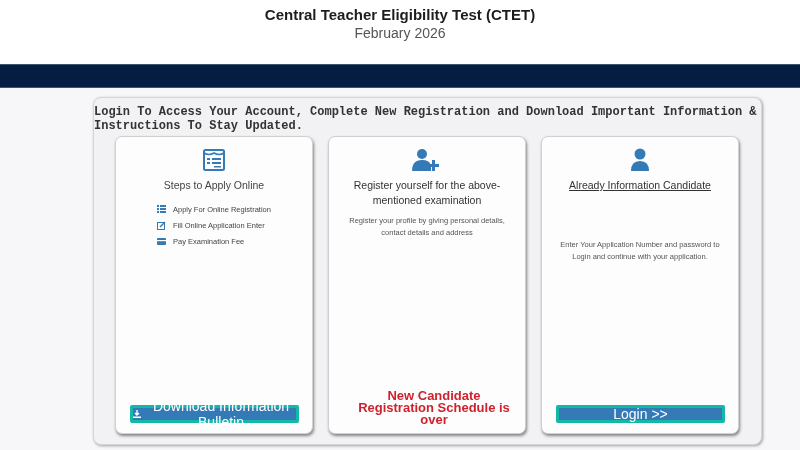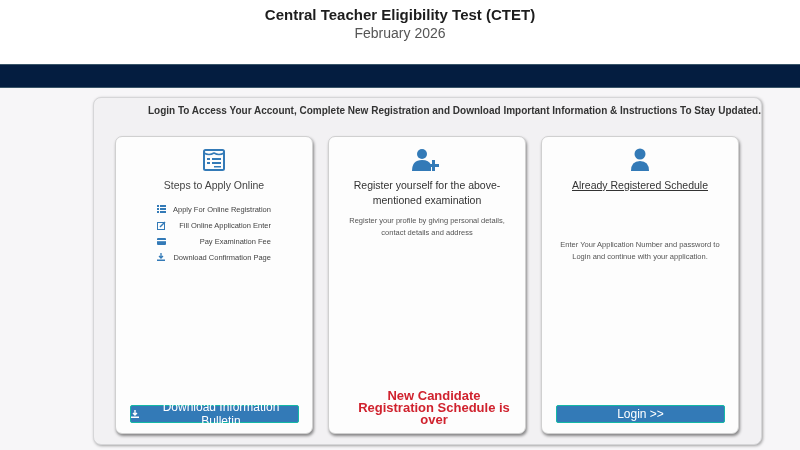--- a/index.html
+++ b/index.html
@@ -25,22 +25,22 @@
     .navbar {
       position: absolute; left: 0; top: 64px; width: 800px; height: 24px;
       background: #041d40; border-top: 1px solid #3a5569; border-bottom: 1px solid #3a5569;
     }
     .outer {
       position: absolute; left: 93px; top: 97px; width: 669px; height: 348px;
       background: #f2f1f3; border-radius: 8px;
       box-shadow: 1px 1px 3px rgba(0,0,0,0.35); border: 1px solid #d6d6d8;
     }
     .outer .intro {
-      position: absolute; left: 0; right: 0; top: 7px; text-align: right;
-      font-size: 10px; font-weight: bold; color: #333;
+      position: absolute; left: 0; right: 0; top: 7px; text-align: left;
+      font-size: 12px; font-weight: bold; color: #333; font-family: Liberation Mono, monospace;
     }
     .card {
       position: absolute; top: 38px; width: 198px; height: 298px;
       background: #fdfdfd; border-radius: 7px;
       box-shadow: 1px 2px 3px rgba(0,0,0,0.45); border: 1px solid #d0d0d0;
       text-align: center;
     }
     .card1 { left: 21px; }
     .card2 { left: 234px; padding-left: 14px; }
     .card3 { left: 447px; }
@@ -55,27 +55,27 @@
       position: absolute; left: 14px; right: 14px;
       font-size: 7.5px; color: #555; line-height: 11.5px;
     }
     .card2 .desc { top: 78px; }
     .card3 .desc { top: 66px; margin-top: 36px; }
     .steps {
       position: absolute; left: 40px; top: 64px; text-align: left; list-style: none;
     }
     .steps li {
       display: flex; align-items: center; height: 16px;
-      font-size: 7.5px; color: #444; justify-content: space-between;
+      font-size: 7.5px; color: #444;
     }
     .steps li .sicon { width: 10px; height: 10px; margin-right: 7px; display: inline-flex; align-items: center; justify-content: center; }
     .btn {
       position: absolute; left: 14px; width: 169px; height: 18px; top: 268px;
-      background: #337ab7; border-radius: 2px; border: 1px solid #14b8a6;
-      color: #fff; font-size: 12px; display: flex; align-items: center; justify-content: center;
+      background: #337ab7; border-radius: 2px; border: 3px solid #14b8a6;
+      color: #fff; font-size: 14px; display: flex; align-items: center; justify-content: center;
       cursor: pointer;
     }
     .btn .bicon { margin-right: 5px; display: inline-flex; }
     .closed-msg {
       position: absolute; left: 24px; right: 10px; top: 253px;
       font-size: 13px; font-weight: bold; color: #d0222e; line-height: 12px;
     }
   </style>
 </head>
 <body>
@@ -128,29 +128,20 @@
       </li>
       <li>
         <span class="sicon">
           <svg width="9" height="7" viewBox="0 0 9 7">
               <rect x="0" y="0" width="9" height="7" rx="1" fill="#337ab7"></rect>
               <rect x="0" y="2" width="9" height="1.2" fill="#fff"></rect>
             </svg>
         </span>
         <span>Pay Examination Fee</span>
       </li>
-      <li>
-        <span class="sicon">
-          <svg width="8" height="8" viewBox="0 0 8 8">
-              <path d="M4 0 V5 M2 3 L4 5 L6 3" stroke="#337ab7" stroke-width="1.3" fill="none"></path>
-              <rect x="0" y="6.5" width="8" height="1.5" fill="#337ab7"></rect>
-            </svg>
-        </span>
-        <span>Download Confirmation Page</span>
-      </li>
     </ul>
     <div class="btn">
       <span class="bicon">
         <svg width="8" height="8" viewBox="0 0 8 8">
             <path d="M4 0 V5 M2 3 L4 5 L6 3" stroke="#fff" stroke-width="1.4" fill="none"></path>
             <rect x="0" y="6.5" width="8" height="1.5" fill="#fff"></rect>
           </svg>
       </span>
       <span>Download Information Bulletin</span>
     </div>
@@ -170,19 +161,19 @@
     <div class="closed-msg">New Candidate Registration Schedule is over</div>
   </div>
 
   <div class="card card3">
     <div class="big-icon">
       <svg width="20" height="24" viewBox="0 0 20 24">
         <circle cx="10" cy="6" r="5.5" fill="#337ab7"></circle>
         <path d="M1 23 Q1 13 10 13 Q19 13 19 23 Z" fill="#337ab7"></path>
       </svg>
     </div>
-    <div class="card-title">Already Registered Schedule</div>
+    <div class="card-title">Already Information Candidate</div>
     <div class="desc">Enter Your Application Number and password to Login and continue with your application.</div>
     <div class="btn">
       <span>Login &gt;&gt;</span>
     </div>
   </div>
 </div>
 
 </body></html>

